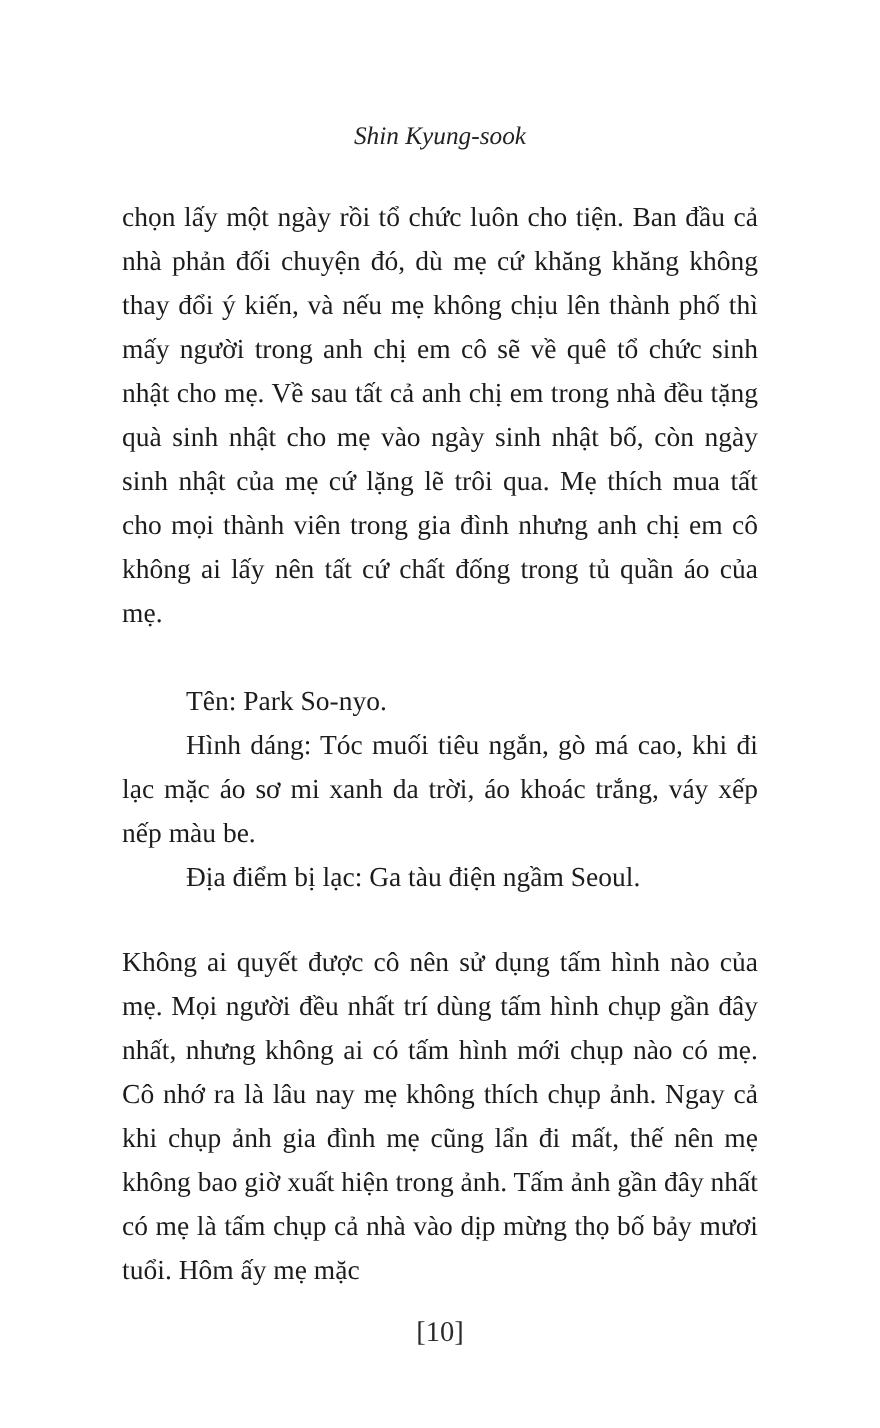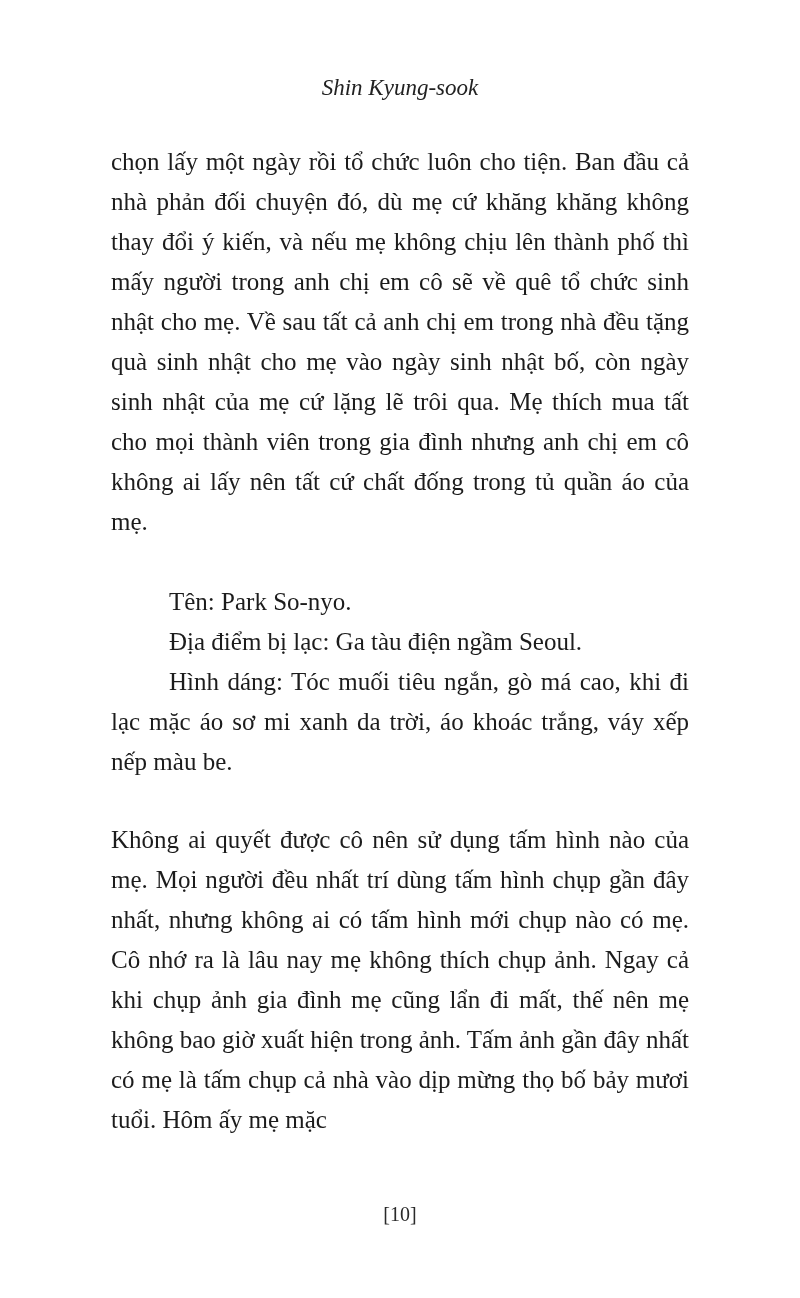--- a/index.html
+++ b/index.html
@@ -13,21 +13,21 @@
       width: 800px;
       height: 1298px;
       margin: 0 auto;
       background: #ffffff;
       color: #1c1c1c;
       font-family: "Liberation Serif", "DejaVu Serif", serif;
       overflow: hidden;
     }
 
     .running-header {
-      padding-top: 74px;
+      padding-top: 110px;
       text-align: center;
       font-style: italic;
       font-size: 23px;
       line-height: 28px;
       color: #222;
     }
 
     .body-text {
       width: 578px;
       margin: 40px auto 0 auto;
@@ -52,39 +52,39 @@
     .para-final {
       margin-top: 38px;
     }
 
     .page-number {
       position: absolute;
       bottom: 72px;
       left: 0;
       right: 0;
       text-align: center;
-      font-size: 20px;
+      font-size: 26px;
       color: #2a2a2a;
     }
   </style>
 </head>
 <body>
 
 <div class="page">
 
   <div class="running-header">Shin Kyung-sook</div>
 
   <div class="body-text">
 
     <p class="para">chọn lấy một ngày rồi tổ chức luôn cho tiện. Ban đầu cả nhà phản đối chuyện đó, dù mẹ cứ khăng khăng không thay đổi ý kiến, và nếu mẹ không chịu lên thành phố thì mấy người trong anh chị em cô sẽ về quê tổ chức sinh nhật cho mẹ. Về sau tất cả anh chị em trong nhà đều tặng quà sinh nhật cho mẹ vào ngày sinh nhật bố, còn ngày sinh nhật của mẹ cứ lặng lẽ trôi qua. Mẹ thích mua tất cho mọi thành viên trong gia đình nhưng anh chị em cô không ai lấy nên tất cứ chất đống trong tủ quần áo của mẹ.</p>
 
     <div class="detail-block">
       <p class="para">Tên: Park So-nyo.</p>
+      <p class="para">Hình dáng: Tóc muối tiêu ngắn, gò má cao, khi đi lạc mặc áo sơ mi xanh da trời, áo khoác trắng, váy xếp nếp màu be.</p>
       <p class="para">Địa điểm bị lạc: Ga tàu điện ngầm Seoul.</p>
-      <p class="para">Hình dáng: Tóc muối tiêu ngắn, gò má cao, khi đi lạc mặc áo sơ mi xanh da trời, áo khoác trắng, váy xếp nếp màu be.</p>
     </div>
 
     <p class="para para-final">Không ai quyết được cô nên sử dụng tấm hình nào của mẹ. Mọi người đều nhất trí dùng tấm hình chụp gần đây nhất, nhưng không ai có tấm hình mới chụp nào có mẹ. Cô nhớ ra là lâu nay mẹ không thích chụp ảnh. Ngay cả khi chụp ảnh gia đình mẹ cũng lẩn đi mất, thế nên mẹ không bao giờ xuất hiện trong ảnh. Tấm ảnh gần đây nhất có mẹ là tấm chụp cả nhà vào dịp mừng thọ bố bảy mươi tuổi. Hôm ấy mẹ mặc</p>
 
   </div>
 
   <div class="page-number">[10]</div>
 
 </div>
 

